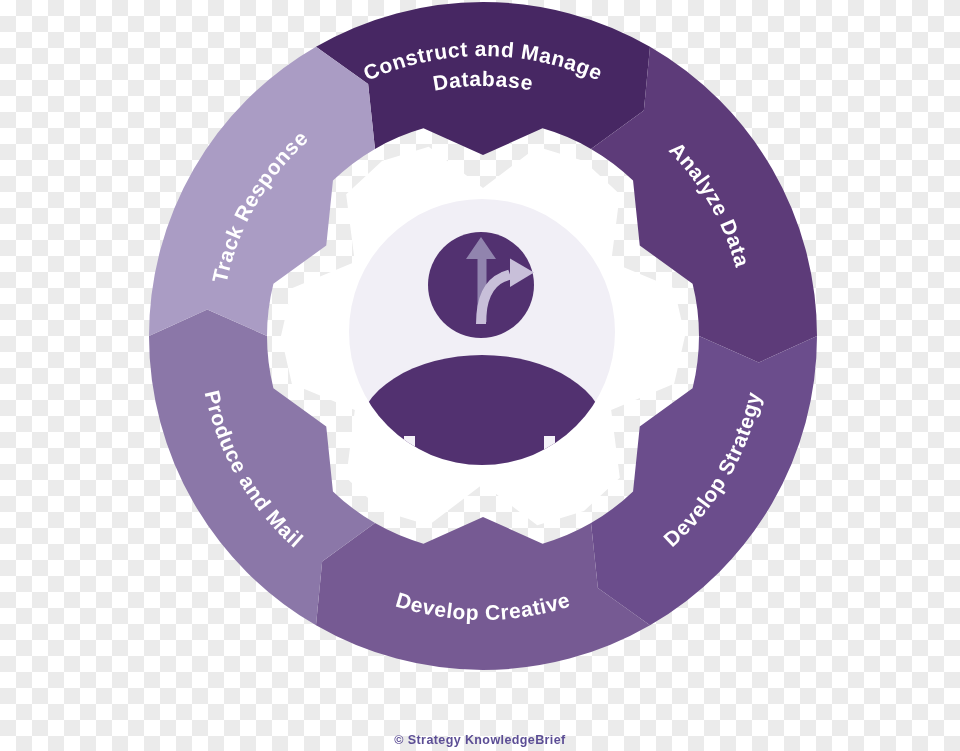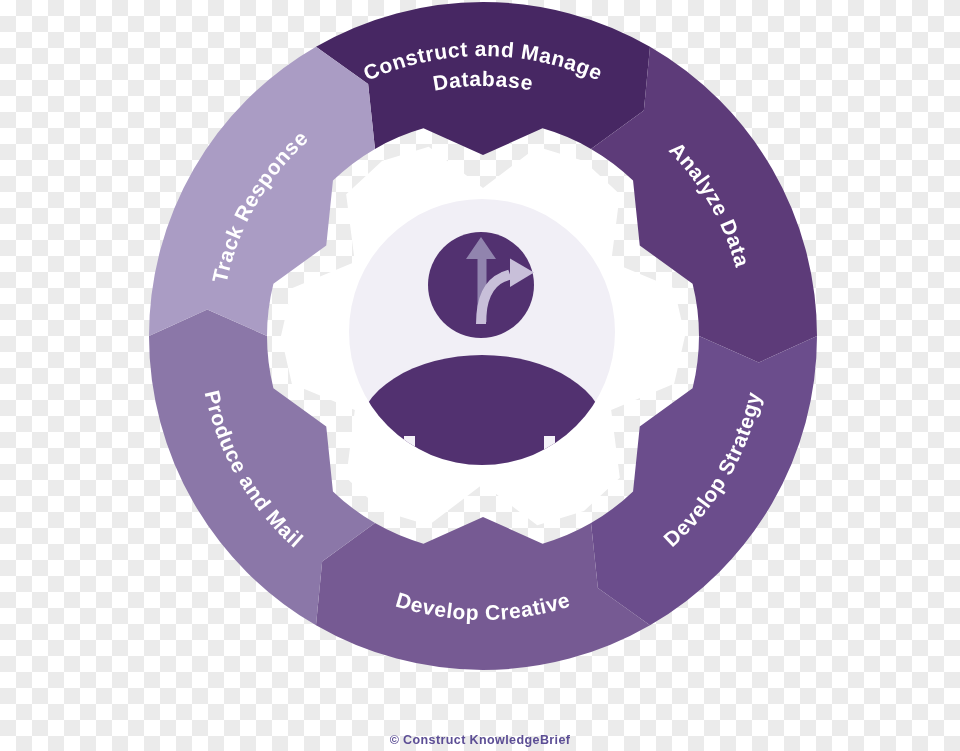--- a/index.html
+++ b/index.html
@@ -62,15 +62,15 @@
         <rect x="544" y="436" width="11" height="31" fill="#f4f2f8"></rect>
         <circle cx="481" cy="285" r="53" fill="#523170"></circle>
         <g>
           <path fill="#9184ae" d="M477.5 322 L477.5 259 L466 259 L481 237 L496 259 L486.5 259 L486.5 322 Z"></path>
           <path fill="none" stroke="#c8bfd9" stroke-width="10" d="M481 324 C481 301 487 284 503 277 L510 274.5"></path>
           <path fill="#c8bfd9" d="M510 258.5 L534 272.5 L510 287 Z"></path>
         </g>
       </g>
     </svg>
   <div class="footer" style="color: rgb(92, 78, 149);">
-    <span>© Construct KnowledgeBrief</span>
+    <span>© Strategy KnowledgeBrief</span>
   </div>
 </div>
 
 </body></html>

